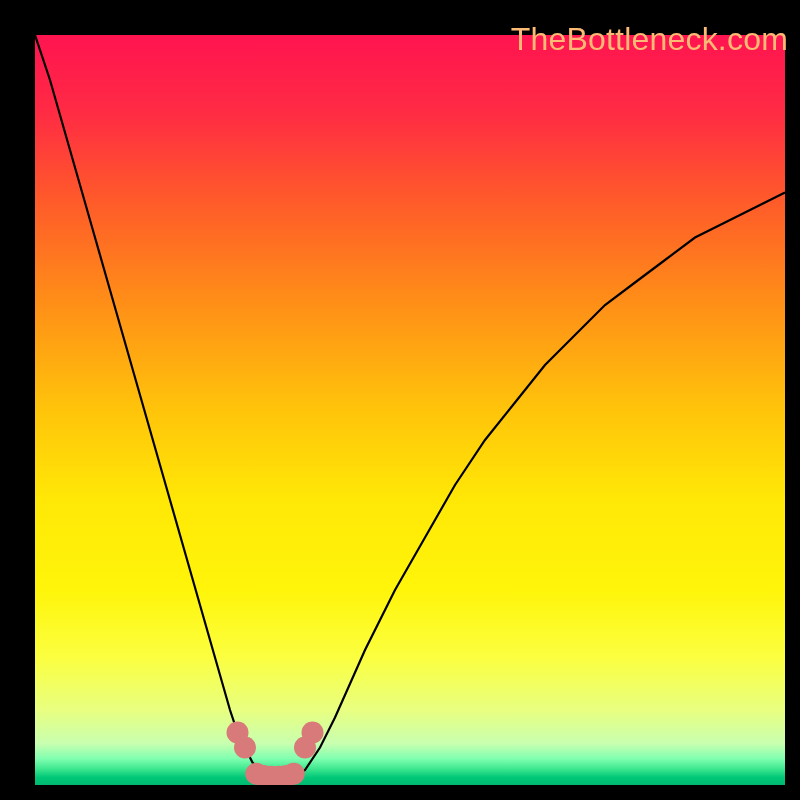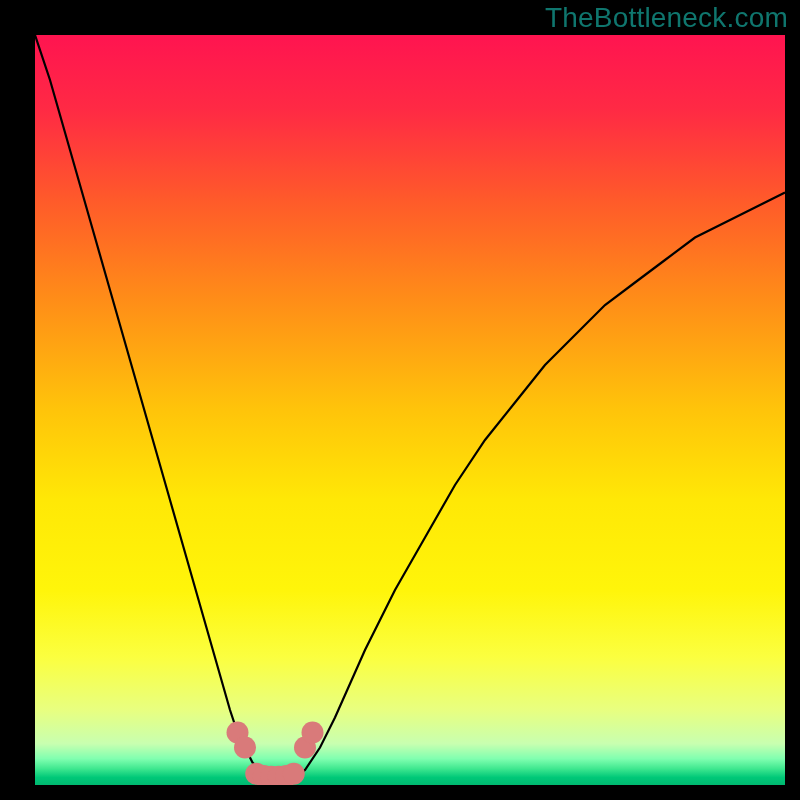--- a/index.html
+++ b/index.html
@@ -19,24 +19,24 @@
   .plot {
     position: absolute;
     left: 35px;
     top: 35px;
     width: 750px;
     height: 750px;
     overflow: hidden;
   }
   .watermark {
     position: absolute;
-    top: 2px;
+    top: 21px;
     right: 12px;
-    color: #0f766e;
-    font-size: 28px;
+    color: #fdba74;
+    font-size: 32px;
     font-weight: 500;
     letter-spacing: 0.2px;
     font-family: Arial, sans-serif;
   }
   svg { display: block; }
 </style>
 </head>
 <body>
 
 <div class="frame">

